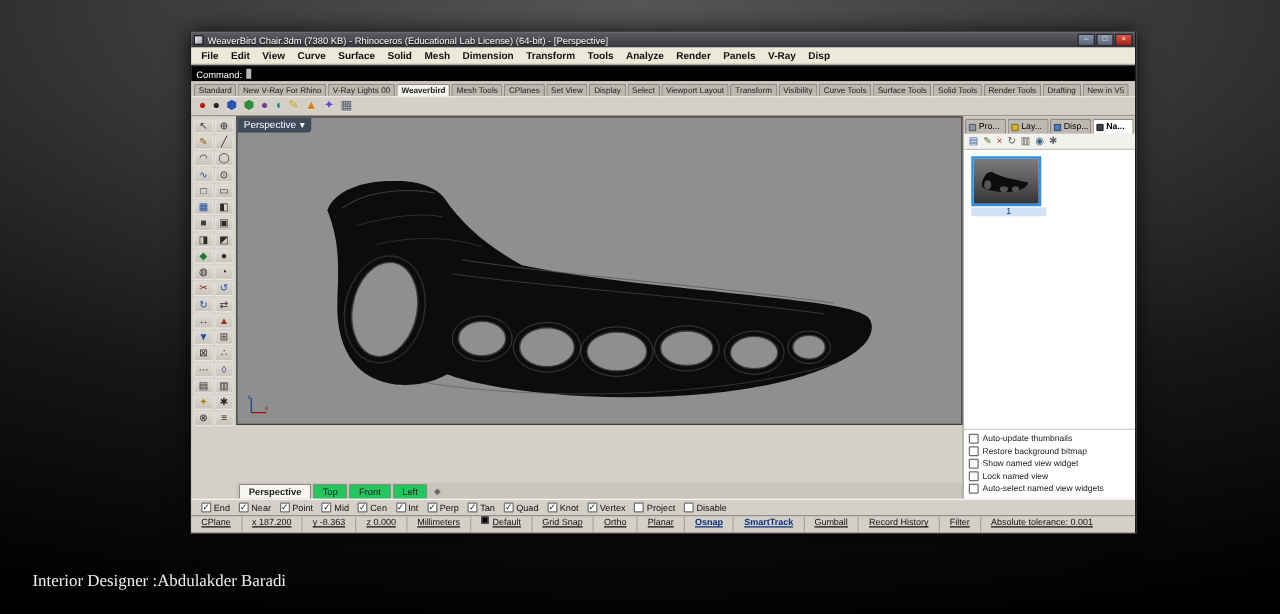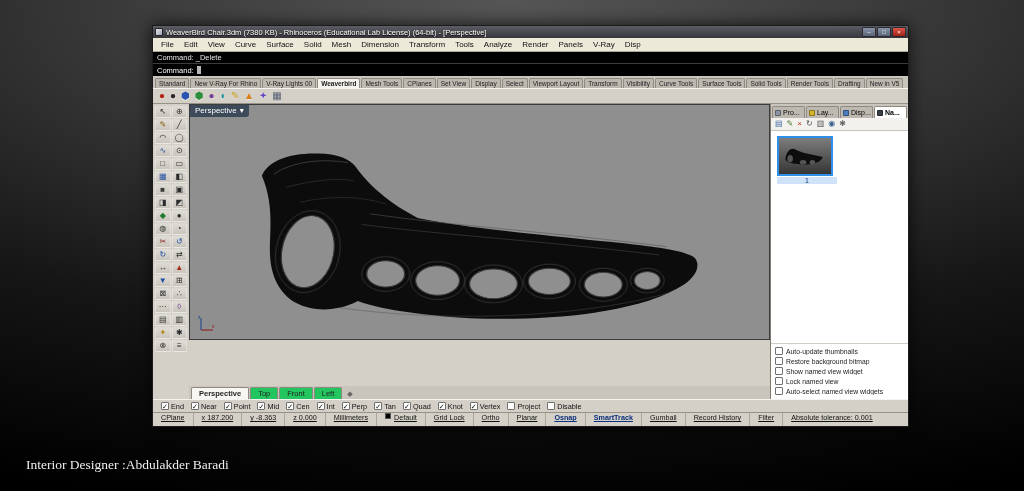--- a/index.html
+++ b/index.html
@@ -31,21 +31,21 @@
   .win-btns { display:flex; gap:1px; }
   .win-btn {
     width:14px; height:10px; font-size:6px; line-height:9px; text-align:center;
     color:#fff; background:linear-gradient(#8a94a8,#5a6478); border:1px solid #2a2a30; border-radius:1px;
   }
   .win-btn.close { background:linear-gradient(#e0574a,#a02215); }
   .menubar {
     height:14px; flex:0 0 14px; display:flex; align-items:center; padding:0 3px;
     background:#ece9d8; border-bottom:1px solid #aca899; font-size:8px; color:#111;
   }
-  .menu-item { padding:0 5px; white-space:nowrap; }
+  .menu-item { padding:0 5px; white-space:nowrap;font-weight:bold; }
   .cmd-history {
     height:11px; flex:0 0 11px; background:#000; color:#e6e6e6;
     font-size:7.5px; line-height:11px; padding:0 4px; white-space:nowrap; overflow:hidden;
   }
   .cmd-input {
     height:13px; flex:0 0 13px; background:#000; color:#fff; display:flex; align-items:center;
     font-size:7.5px; padding:0 4px; border-top:1px solid #3c3c3c; gap:3px;
   }
   .caret { width:4px; height:8px; background:#d8d8d8; opacity:0.85; }
   .tabrow {
@@ -176,21 +176,20 @@
       <div class="menu-item">Dimension</div>
       <div class="menu-item">Transform</div>
       <div class="menu-item">Tools</div>
       <div class="menu-item">Analyze</div>
       <div class="menu-item">Render</div>
       <div class="menu-item">Panels</div>
       <div class="menu-item">V-Ray</div>
       <div class="menu-item">Disp</div>
     </div>
 
-  <div class="cmd-history">Command: _Delete</div>
   <div class="cmd-input">
     <span>Command:</span>
     <span class="caret"></span>
   </div>
 
   <div class="tabrow">
       <div class="tab">Standard</div>
       <div class="tab">New V-Ray For Rhino</div>
       <div class="tab">V-Ray Lights 00</div>
       <div class="tab active">Weaverbird</div>
@@ -467,21 +466,21 @@
         <span>z 0.000</span>
       </div>
       <div class="status-cell">
         <span>Millimeters</span>
       </div>
       <div class="status-cell">
         <span class="swatch"></span>
         <span>Default</span>
       </div>
       <div class="status-cell">
-        <span>Grid Lock</span>
+        <span>Grid Snap</span>
       </div>
       <div class="status-cell">
         <span>Ortho</span>
       </div>
       <div class="status-cell">
         <span>Planar</span>
       </div>
       <div class="status-cell active">
         <span>Osnap</span>
       </div>

